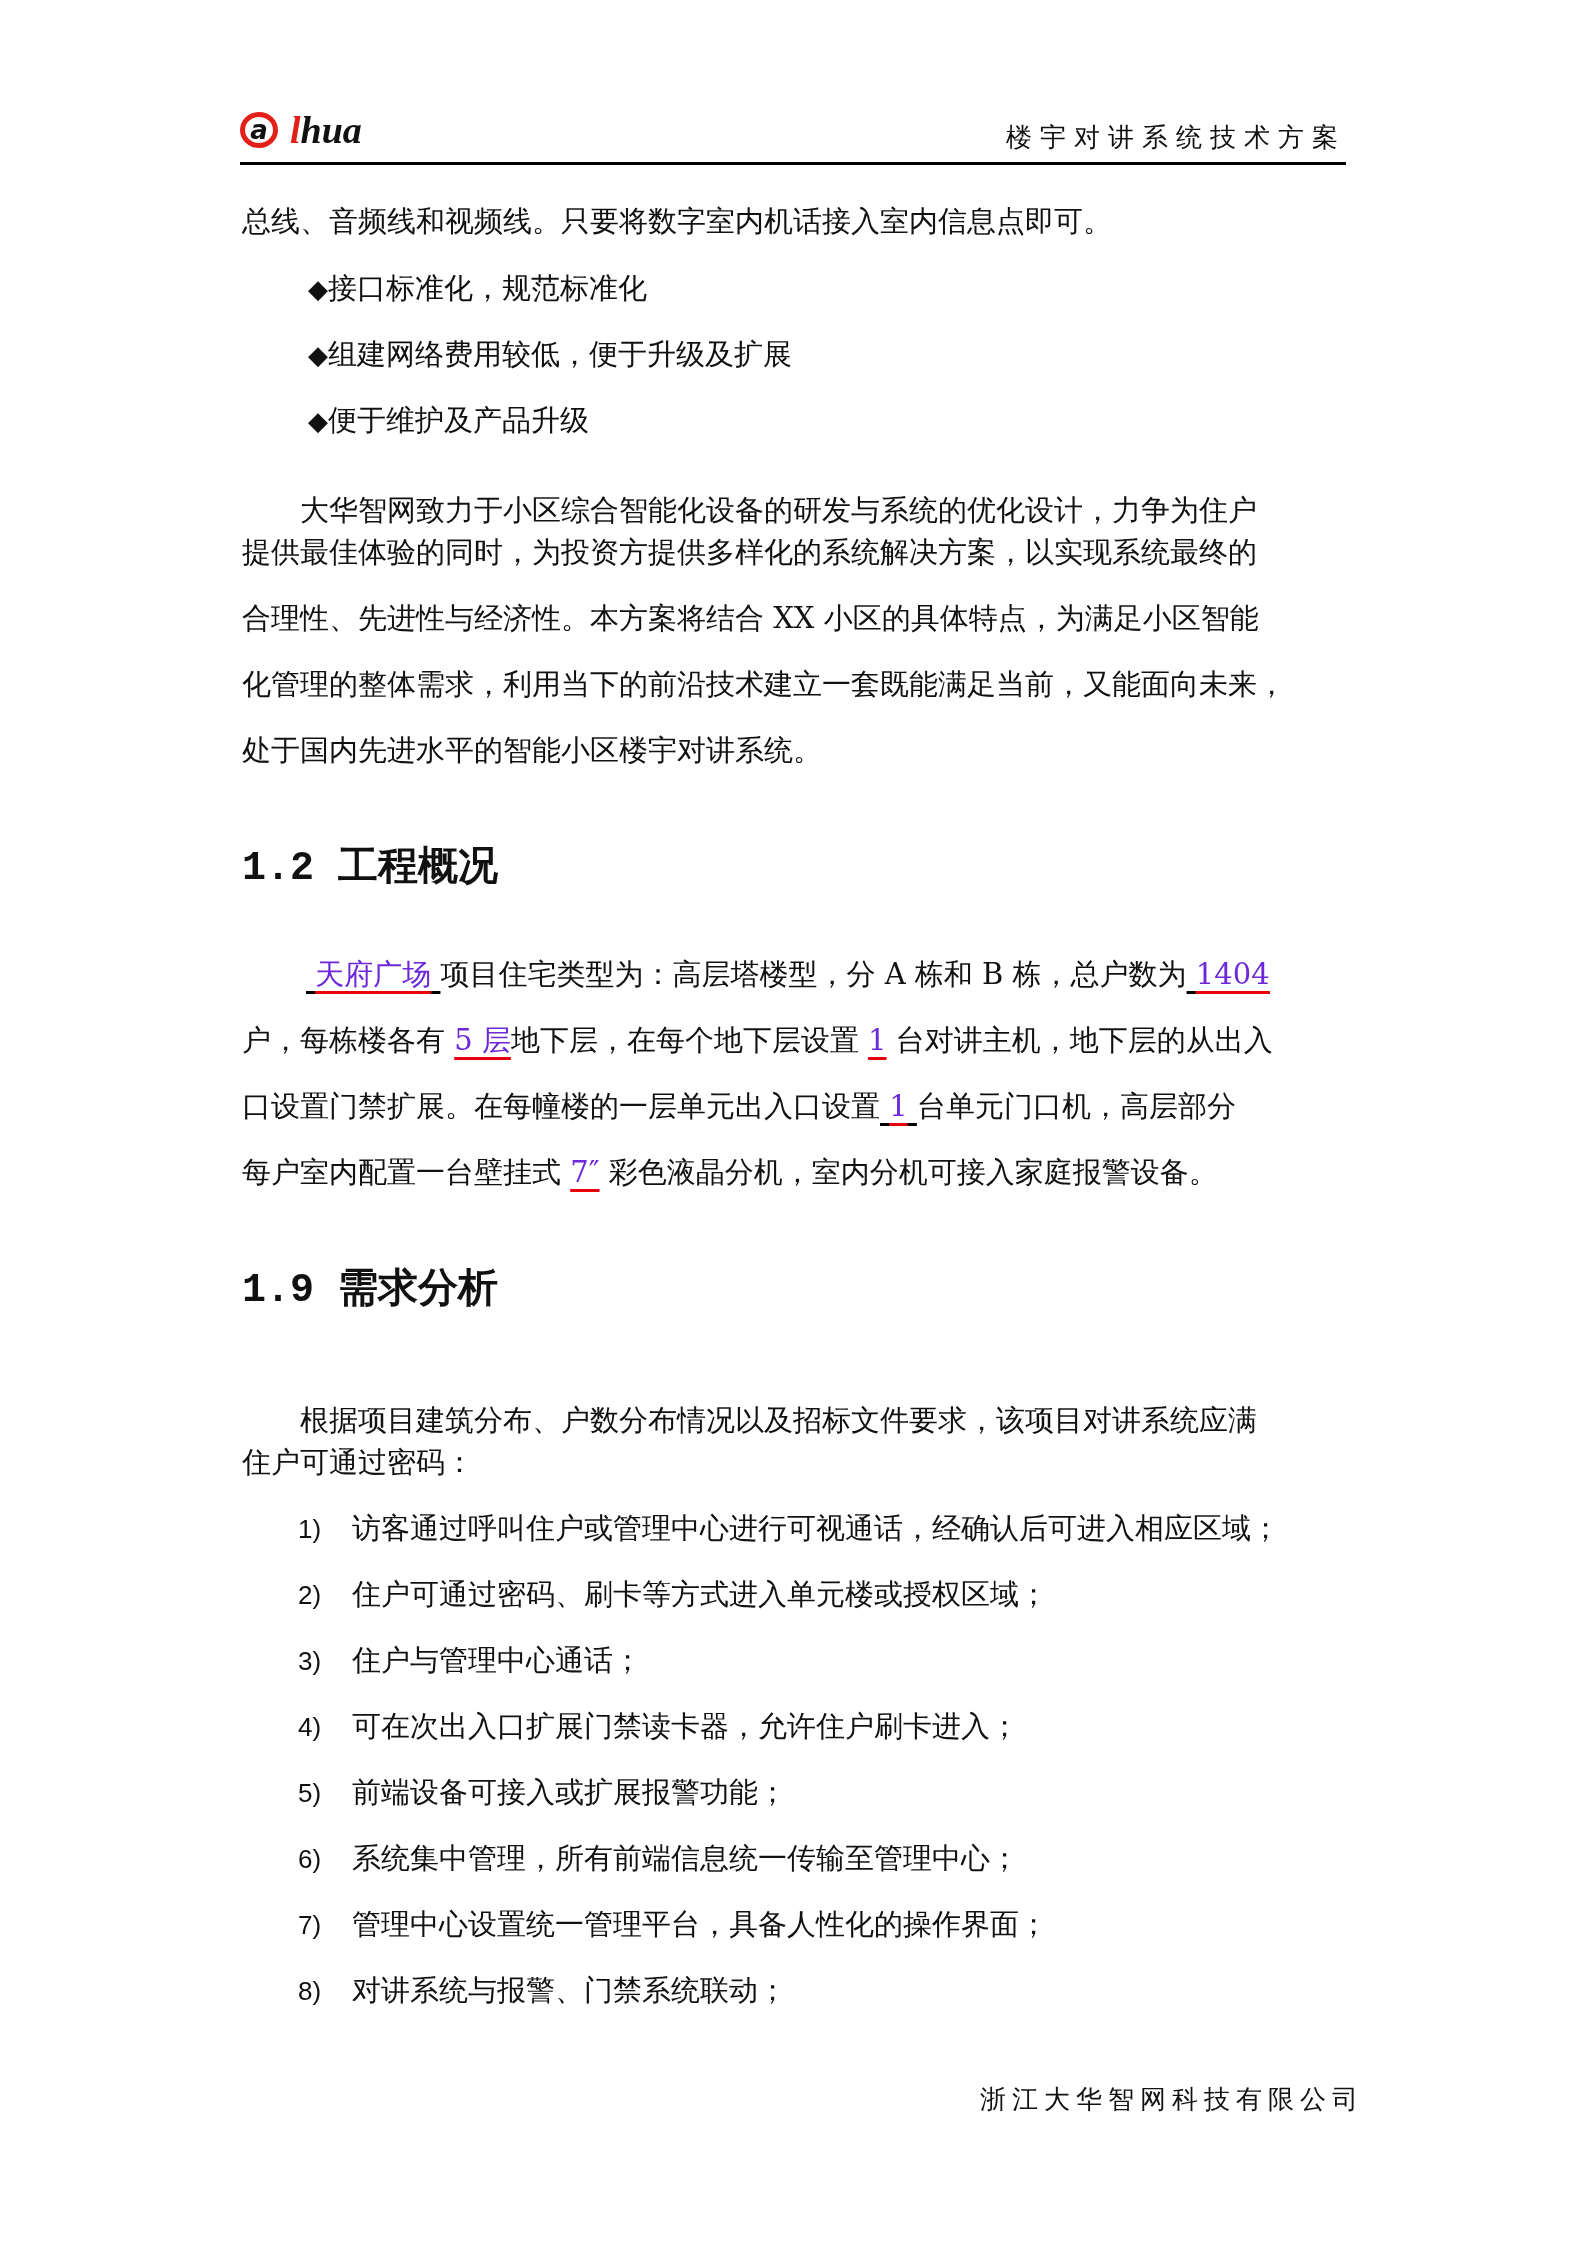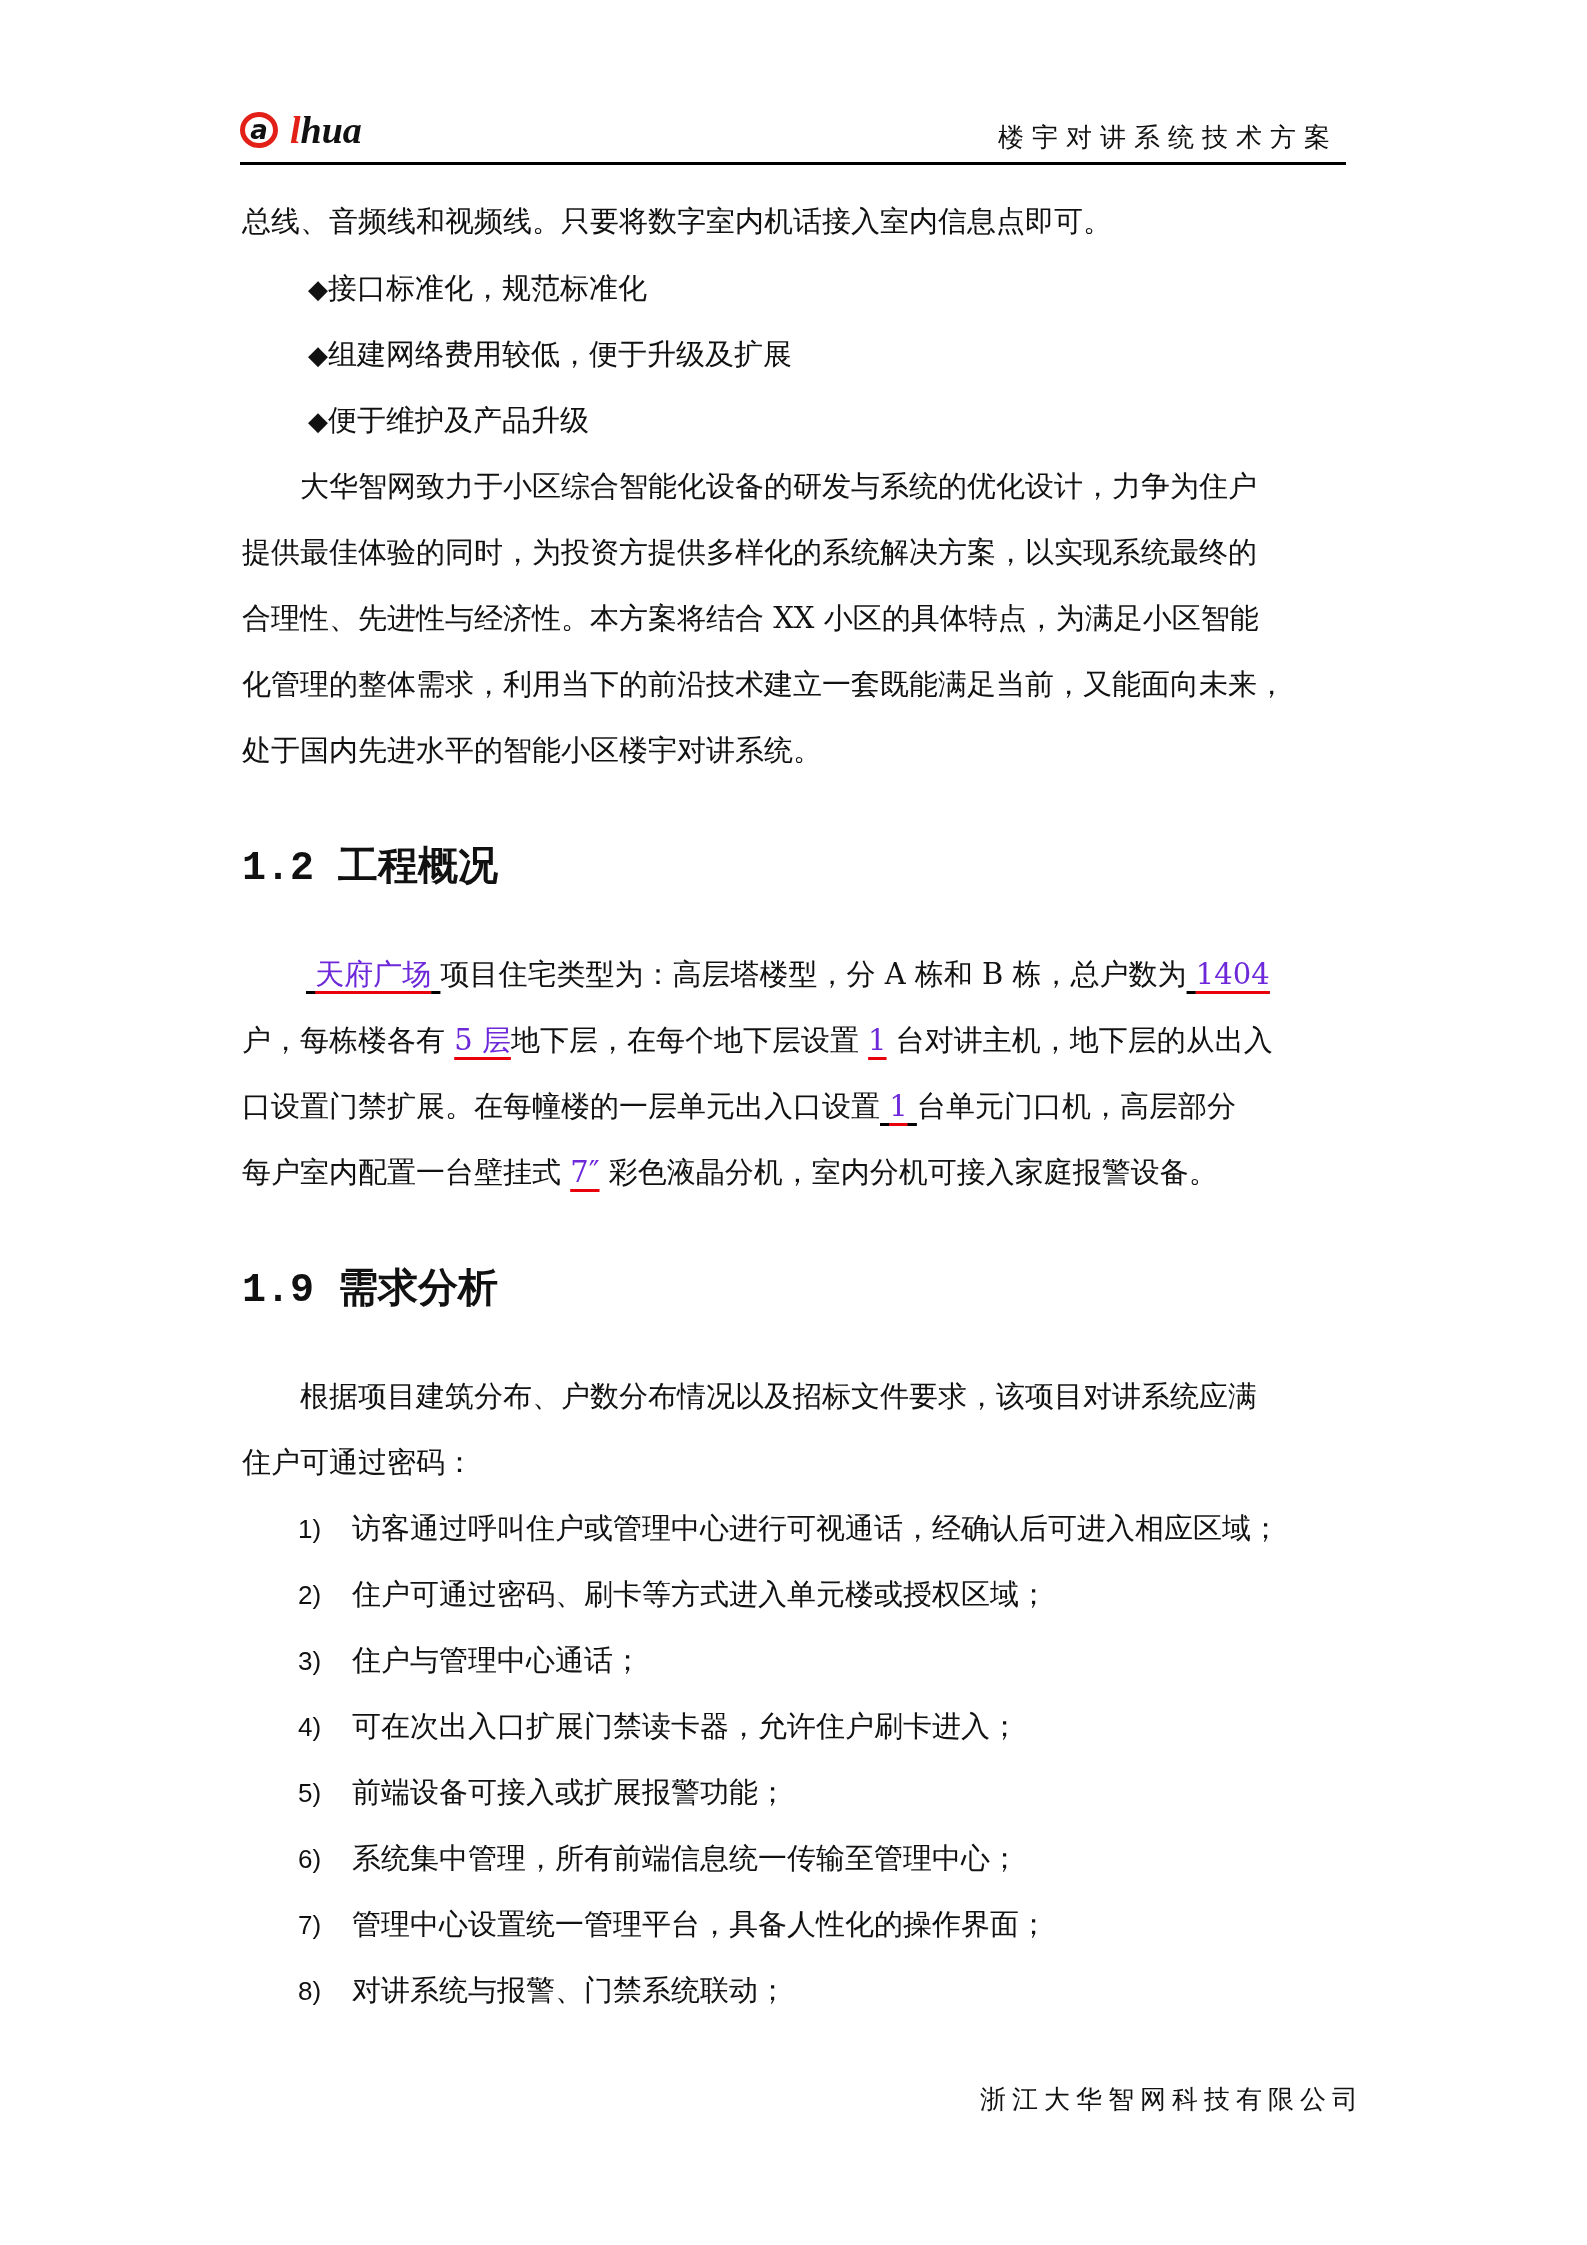--- a/index.html
+++ b/index.html
@@ -9,26 +9,26 @@
     .page-header { position: absolute; left: 240px; top: 100px; width: 1106px; height: 62px;
                    border-bottom: 3px solid #000; }
     .logo { position: absolute; left: 0; top: 8px; height: 44px; display: flex; align-items: center; }
     .logo-ring { width: 38px; height: 36px; border-radius: 50%; border: 5px solid #e32018;
                  box-sizing: border-box; display: flex; align-items: center; justify-content: center;
                  font-family: "DejaVu Sans", sans-serif; font-weight: bold; font-style: italic;
                  font-size: 26px; color: #111; line-height: 1; }
     .logo-text { font-family: Liberation Serif, serif; font-weight: bold; font-style: italic;
                  font-size: 38px; color: #111; letter-spacing: 0px; margin-left: 12px; line-height: 1; }
     .logo-slash { color: #e32018; }
-    .header-title { position: absolute; right: 8px; top: 20px; font-size: 26px; letter-spacing: 8px;
+    .header-title { position: absolute; right: 0; top: 20px; font-size: 26px; letter-spacing: 8px;
                     font-family: "DejaVu Sans", sans-serif; }
 
     .content { position: absolute; left: 242px; top: 200px; width: 1110px; font-size: 29px; }
     .line { position: absolute; left: 0; white-space: nowrap; }
-    .indent { padding-left: 58px; }
+    .indent { padding-left: 58px; margin-top: 24px; }
     .bullet { padding-left: 66px; }
     .bullet-glyph { font-family: "DejaVu Sans", sans-serif; font-size: 26px; }
 
     .heading { position: absolute; left: 0; font-family: Liberation Mono, monospace; font-weight: bold;
                font-size: 40px; white-space: nowrap; }
     .heading .num { margin-right: 24px; }
 
     .fill { color: #6d28d9; text-decoration: underline; text-decoration-color: #e8000b;
             text-decoration-thickness: 3px; text-underline-offset: 7px; }
     .fill-pad { text-decoration: underline; text-decoration-color: #000; text-decoration-thickness: 3px;

